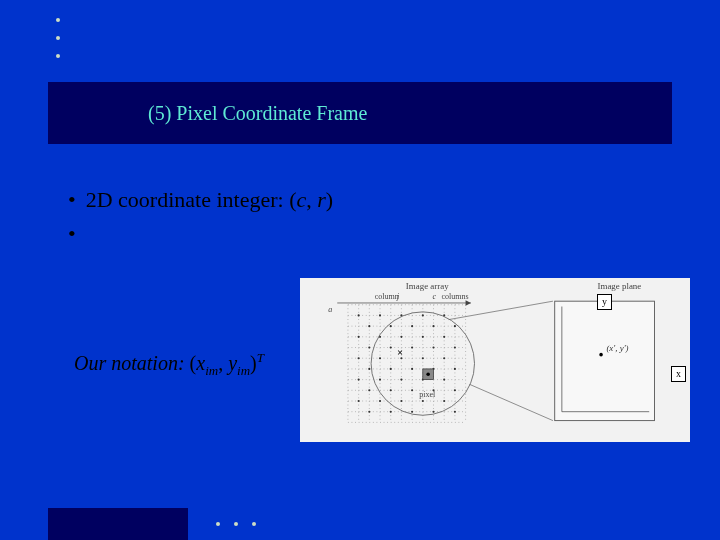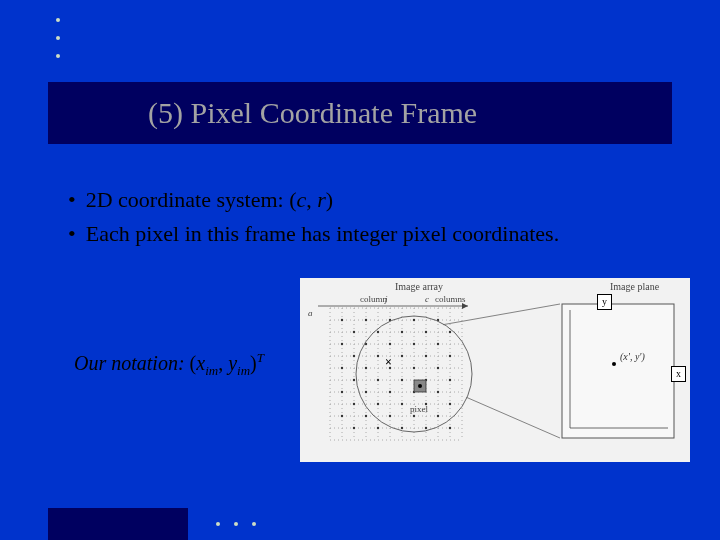--- a/index.html
+++ b/index.html
@@ -35,22 +35,22 @@
     left: 48px;
     width: 624px;
     height: 62px;
     background: #000060;
     display: flex;
     align-items: center;
     padding-left: 100px;
     box-sizing: border-box;
   }
   .title-text {
-    color: #a3a3a3;
-    font-size: 30px;
+    color: #5eead4;
+    font-size: 20px;
   }
   .bullets {
     position: absolute;
     top: 185px;
     left: 68px;
     right: 40px;
     color: #000;
     font-size: 22px;
     line-height: 1.35;
   }
@@ -73,21 +73,21 @@
     color: #000;
     margin-left: 38px;
   }
   .notation .sub { font-style: italic; font-size: 13px; vertical-align: sub; }
   .notation .sup { font-style: italic; font-size: 13px; vertical-align: super; }
   .figure {
     position: absolute;
     top: 278px;
     left: 300px;
     width: 390px;
-    height: 184px;
+    height: 164px;
     background: #f2f2f2;
     text-align: center;
   }
   .figure svg { width: 100%; height: 100%; display: block; }
   .bottom-block {
     position: absolute;
     left: 48px;
     bottom: 0;
     width: 140px;
     height: 32px;
@@ -127,26 +127,25 @@
   </div>
 
   <div class="title-bar">
     <span class="title-text">(5) Pixel Coordinate Frame</span>
   </div>
 
   <div class="bullets">
     <div class="b">
       <span class="dot">•</span>
       <span>
-        <span>2D coordinate system: (</span><span class="italic">c</span><span>, </span><span class="italic">r</span><span>)</span>
+        <span>2D coordinate integer: (</span><span class="italic">c</span><span>, </span><span class="italic">r</span><span>)</span>
       </span>
     </div>
     <div class="b">
       <span class="dot">•</span>
-      <span>Each pixel in this frame has integer pixel coordinates.</span>
     </div>
   </div>
 
   <div class="notation">
     <span class="italic">Our notation:</span><span> (</span><span class="italic">x</span><span class="sub">im</span><span>, </span><span class="italic">y</span><span class="sub">im</span><span>)</span><span class="sup">T</span>
   </div>
 
   <div class="figure">
     <svg viewBox="0 0 390 184" id="fig-svg">
         <rect x="0" y="0" width="390" height="184" fill="#f2f2f2"></rect>

